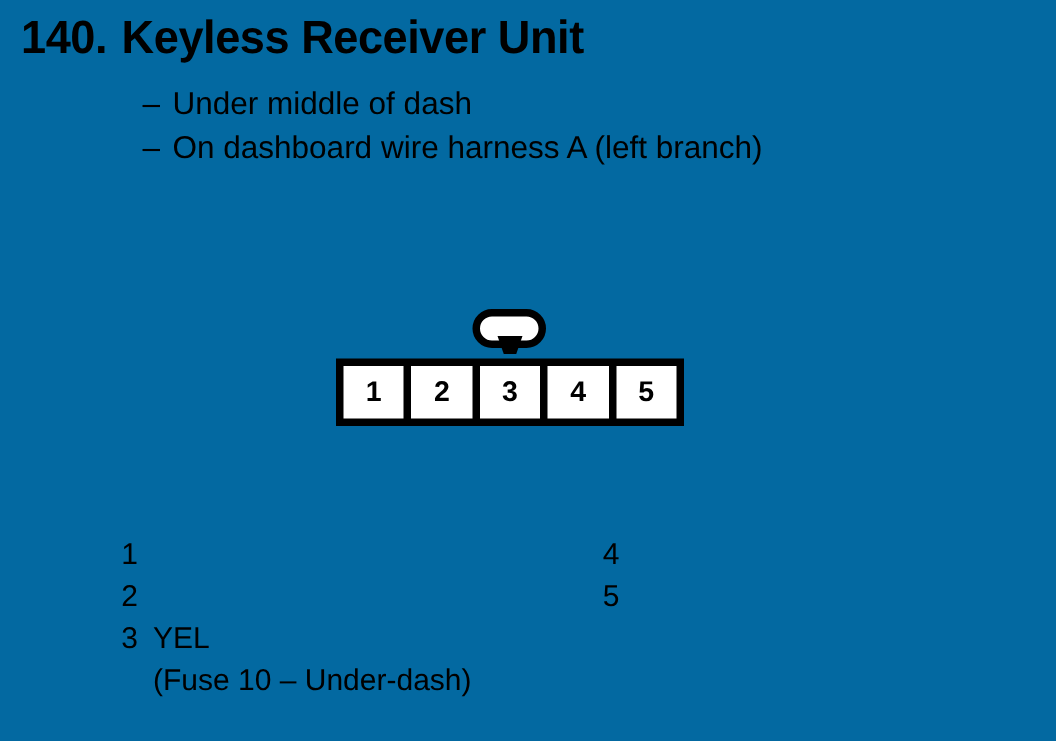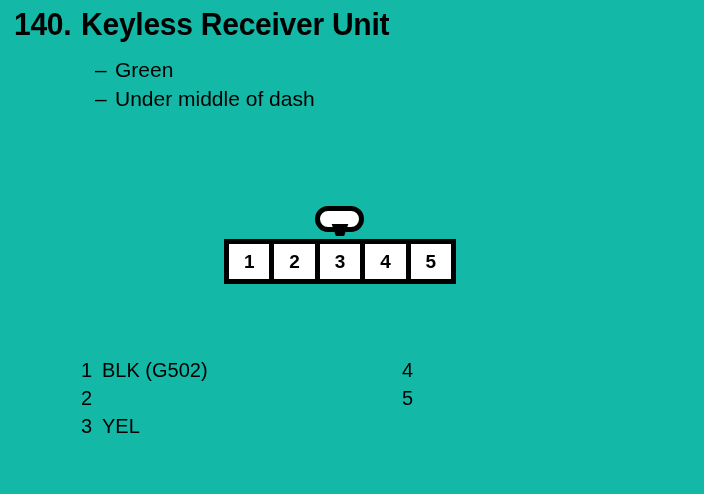--- a/index.html
+++ b/index.html
@@ -14,21 +14,21 @@
     position: relative;
     overflow: hidden;
     font-family: "Liberation Sans", sans-serif;
     color: #000000;
     -webkit-font-smoothing: none;
   }
 
   .page {
     position: absolute;
     inset: 0;
-    background: #14b8a6;
+    background: #0369a1;
   }
 
   
   .title {
     position: absolute;
     left: 14px;
     top: 6px;
     font-size: 31px;
     font-weight: bold;
     letter-spacing: -0.3px;
@@ -146,51 +146,51 @@
 <body>
 
 <div class="page">
 
   <div class="title">
     <span class="num">140.</span><span>Keyless Receiver Unit</span>
   </div>
 
   <div class="bullets">
     <div class="bullet-row">
-      <span class="bullet-dash">–</span><span>Green</span>
+      <span class="bullet-dash">–</span><span>Under middle of dash</span>
     </div>
     <div class="bullet-row">
-      <span class="bullet-dash">–</span><span>Under middle of dash</span>
+      <span class="bullet-dash">–</span><span>On dashboard wire harness A (left branch)</span>
     </div>
   </div>
 
   <div class="connector-wrap">
     <div class="latch"></div>
     <div class="latch-notch"></div>
     <div class="body">
       <div class="pin">1</div>
       <div class="pin">2</div>
       <div class="pin">3</div>
       <div class="pin">4</div>
       <div class="pin">5</div>
     </div>
   </div>
 
   <div class="legend left">
     <div class="legend-row">
       <span class="legend-num">1</span>
-      <span class="legend-label">BLK (G502)</span>
     </div>
     <div class="legend-row">
       <span class="legend-num">2</span>
     </div>
     <div class="legend-row">
       <span class="legend-num">3</span>
       <span class="legend-label">YEL</span>
     </div>
+    <div class="legend-sub">(Fuse 10 – Under-dash)</div>
   </div>
 
   <div class="legend right">
     <div class="legend-row">
       <span class="legend-num">4</span>
       <span class="legend-label"></span>
     </div>
     <div class="legend-row">
       <span class="legend-num">5</span>
     </div>

